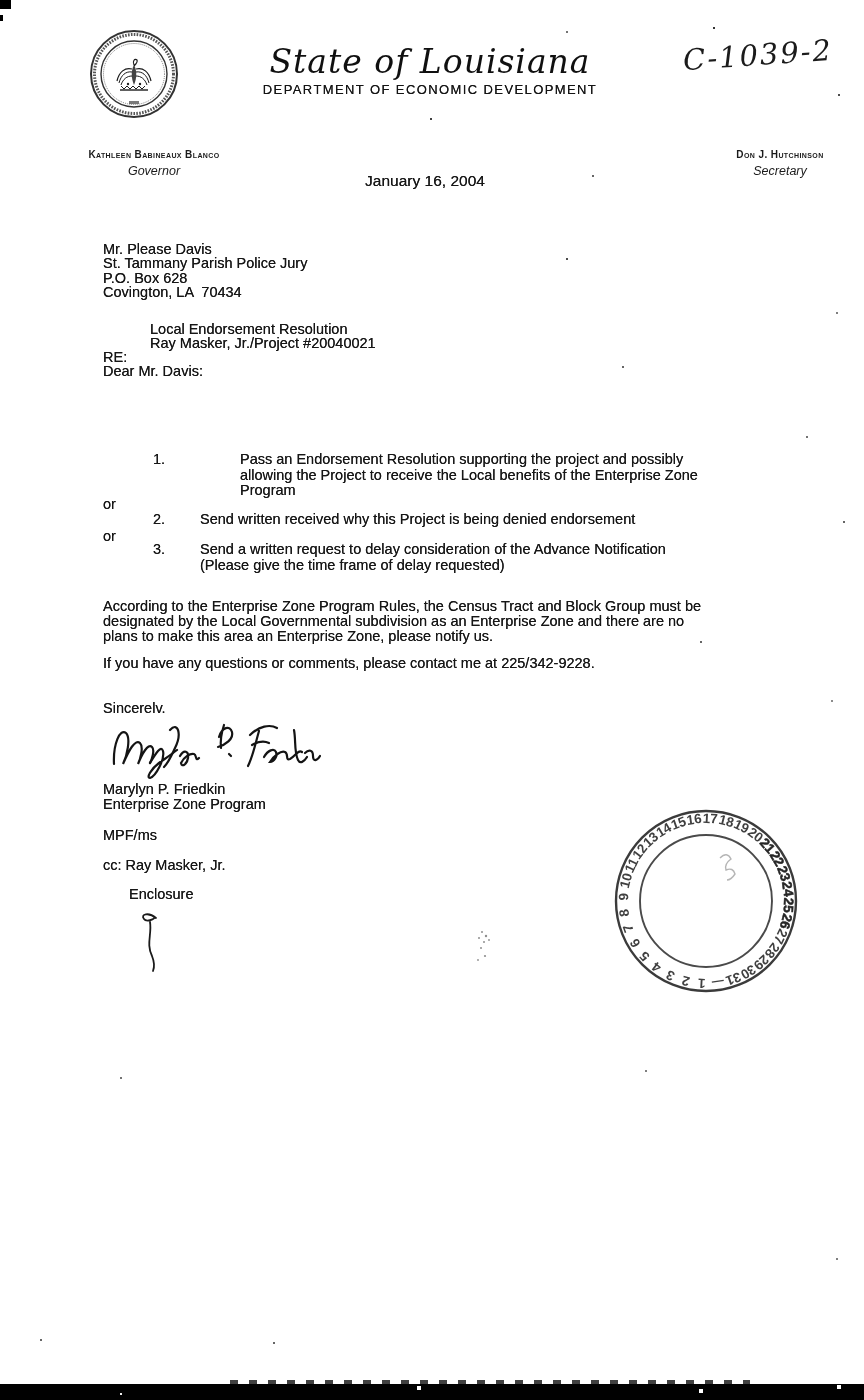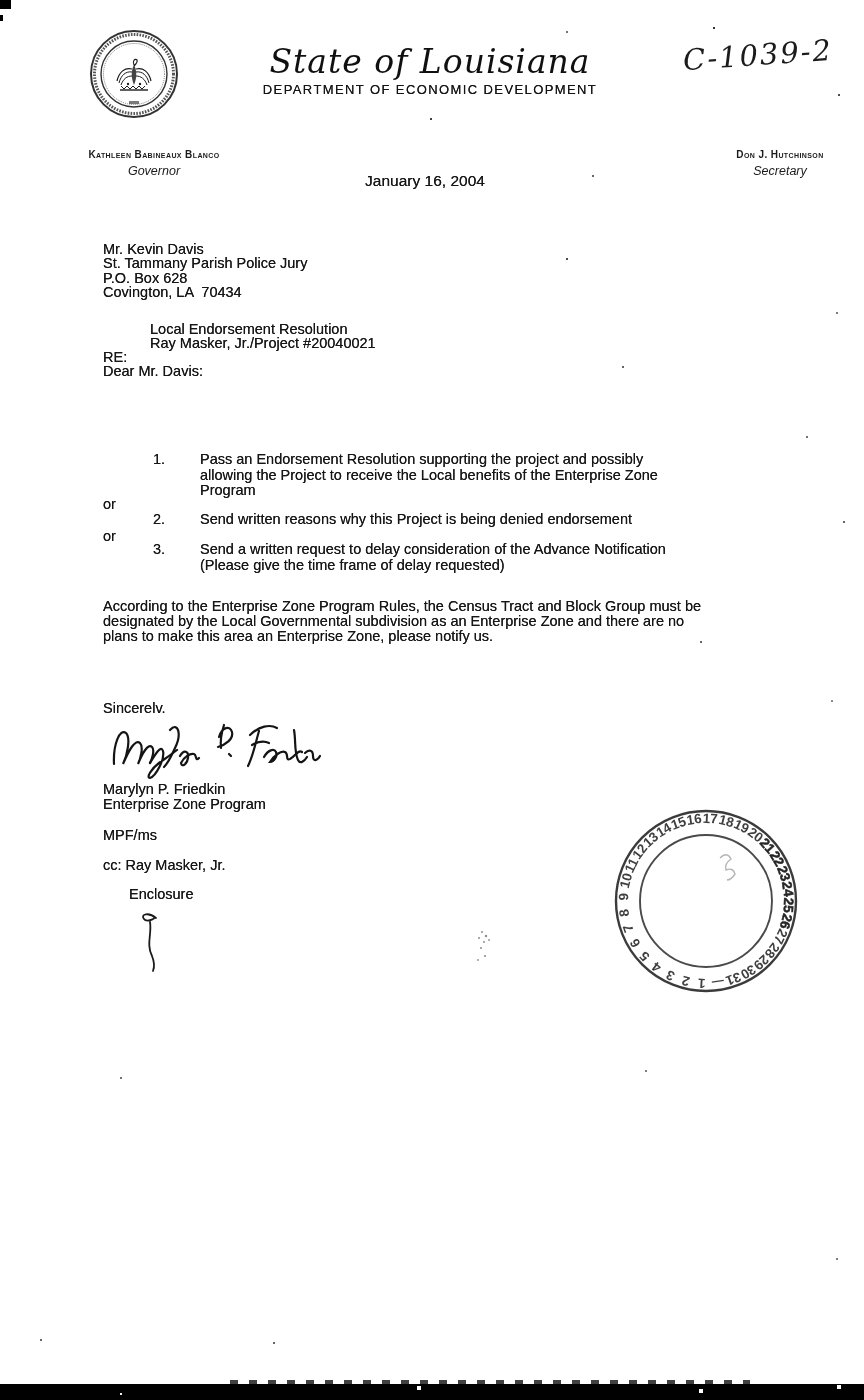--- a/index.html
+++ b/index.html
@@ -114,56 +114,57 @@
     <div class="tl">Governor</div>
   </div>
   <div class="abs officer sec">
     <div class="nm">Don J. Hutchinson</div>
     <div class="tl">Secretary</div>
   </div>
 
   <div class="abs date ink">January 16, 2004</div>
 
   <div class="abs recipient bodytxt ink">
-    <div class="pre">Mr. Kevin Davis</div>
+    <div class="pre">Mr. Please Davis</div>
     <div class="pre">St. Tammany Parish Police Jury</div>
     <div class="pre">P.O. Box 628</div>
     <div class="pre">Covington, LA  70434</div>
   </div>
 
   <div class="abs reblock bodytxt ink">
     <div class="relabel">RE:</div>
     <div>
       <div class="reline">Local Endorsement Resolution</div>
       <div class="reline">Ray Masker, Jr./Project #20040021</div>
     </div>
   </div>
 
   <div class="abs salutation bodytxt ink">Dear Mr. Davis:</div>
 
 
   <div class="abs bodytxt ink li-num" style="top:452px;">1.</div>
-  <div class="abs bodytxt ink li-txt pre" style="top:452px;line-height:15.6px;">Pass an Endorsement Resolution supporting the project and possibly
+  <div class="abs bodytxt ink li-txt pre" style="top:452px;line-height:15.6px;margin-left:40px;">Pass an Endorsement Resolution supporting the project and possibly
 allowing the Project to receive the Local benefits of the Enterprise Zone
 Program</div>
 
   <div class="abs bodytxt ink or" style="top:497px;">or</div>
 
   <div class="abs bodytxt ink li-num" style="top:512px;">2.</div>
-  <div class="abs bodytxt ink li-txt pre" style="top:512px;">Send written reasons why this Project is being denied endorsement</div>
+  <div class="abs bodytxt ink li-txt pre" style="top:512px;">Send written received why this Project is being denied endorsement</div>
 
   <div class="abs bodytxt ink or" style="top:529px;">or</div>
 
   <div class="abs bodytxt ink li-num" style="top:542px;">3.</div>
   <div class="abs bodytxt ink li-txt pre" style="top:542px;line-height:15.6px;">Send a written request to delay consideration of the Advance Notification
 (Please give the time frame of delay requested)</div>
 
   <div class="abs p2 bodytxt pre ink">According to the Enterprise Zone Program Rules, the Census Tract and Block Group must be
 designated by the Local Governmental subdivision as an Enterprise Zone and there are no
 plans to make this area an Enterprise Zone, please notify us.</div>
+  <div class="abs p3 bodytxt pre ink">If you have any questions or comments, please contact me at 225/342-9228.</div>
 
   <div class="abs closing bodytxt ink">Sincerelv.</div>
 
   <div class="abs" style="left:106px;top:712px;">
     <svg width="215" height="70" viewBox="0 0 215 70">
       <g fill="none" stroke="#141414" stroke-width="2.2" stroke-linecap="round">
         <path d="M8,52 C7,32 14,16 20,21 C25,26 21,44 17,52 C23,38 29,27 34,31 C38,35 34,48 32,52 C36,42 42,31 46,35 C49,38 46,47 44,51"></path>
         <path d="M44,51 C50,41 55,33 57,39 C59,47 50,64 44,66 C40,66 45,57 53,51 C60,46 66,42 71,38"></path>
         <path d="M64,18 C72,9 76,22 69,36 C65,45 61,52 58,55"></path>
         <path d="M74,44 C78,37 83,39 82,46 C81,52 76,56 75,51 C78,45 84,41 88,42 C91,43 89,50 93,46"></path>

